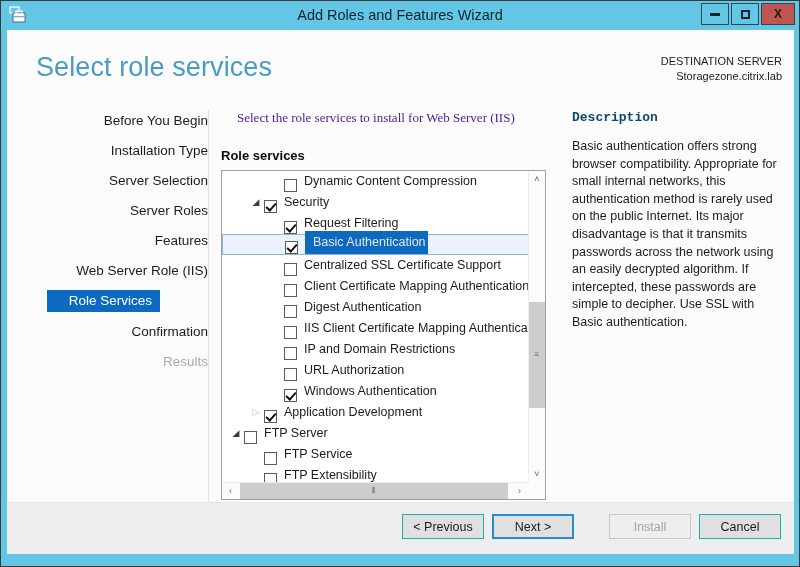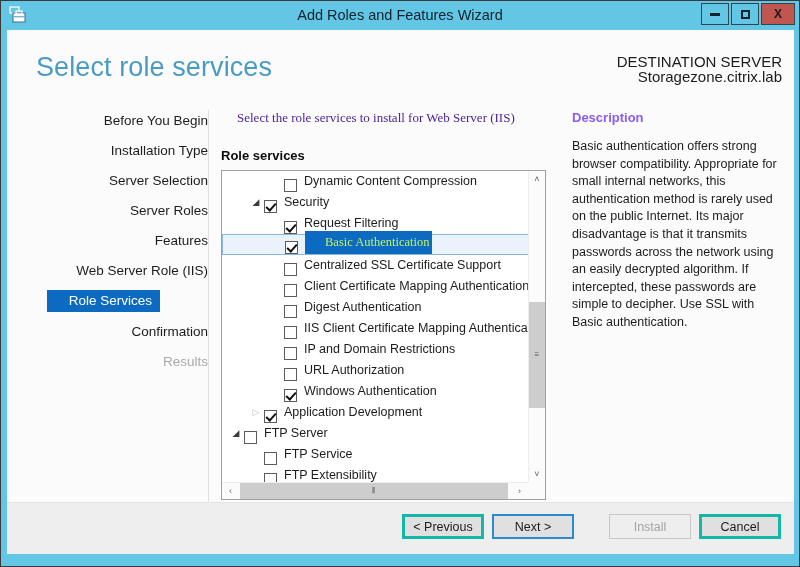--- a/index.html
+++ b/index.html
@@ -108,21 +108,21 @@
     left: 29px; top: 22px;
     font-size: 27px;
     color: #4a9bc4;
     font-weight: 400;
     letter-spacing: 0.1px;
   }
   .dest-block {
     position: absolute;
     right: 12px; top: 24px;
     text-align: right;
-    font-size: 15px;
+    font-size: 11px;
     color: #1c1c1c;
     line-height: 15px;
   }
 
   
   .sidebar {
     position: absolute;
     left: 0; top: 80px;
     width: 201px;
     height: 405px;
@@ -240,23 +240,22 @@
     position: absolute;
     left: 3px; top: 0px;
     width: 4px; height: 8px;
     border: solid #111111;
     border-width: 0 2px 2px 0;
     transform: rotate(42deg);
   }
   .lbl { padding-right: 4px; }
   .lbl.hilite {
     background: #0d6ac1;
-    color: #bef264;
-    padding: 1px 2px 1px 20px;
-    font-family: Liberation Serif, serif;
+    color: #e5e5e5;
+    padding: 1px 2px 1px 8px;
   }
 
   
   .ind0 { padding-left: 6px; }
   .ind1 { padding-left: 26px; }
   .ind2 { padding-left: 46px; }
 
   
   .vscroll {
     position: absolute;
@@ -335,22 +334,23 @@
 
   
   .descpanel {
     position: absolute;
     left: 565px; top: 80px;
     width: 212px;
   }
   .desc-title {
     font-size: 13px;
     font-weight: bold;
-    color: #8b5cf6;
+    color: #0c4a6e;
     margin: 0 0 13px 0;
+    font-family: Liberation Mono, monospace;
   }
   .desc-body {
     font-size: 12.5px;
     color: #1c1c1c;
     line-height: 17.6px;
     margin: 0;
   }
 
   
   .footer {
@@ -365,21 +365,21 @@
     position: absolute;
     right: 13px;
     top: 11px;
     display: flex;
     gap: 8px;
   }
   .btn {
     width: 82px;
     height: 25px;
     background: #e0e0e0;
-    border: 3px solid #14b8a6;
+    border: 1px solid #14b8a6;
     font-size: 12.5px;
     color: #1c1c1c;
     font-family: "Liberation Sans", sans-serif;
     display: flex;
     align-items: center;
     justify-content: center;
     box-sizing: border-box;
     cursor: default;
   }
   .btn.focused {

